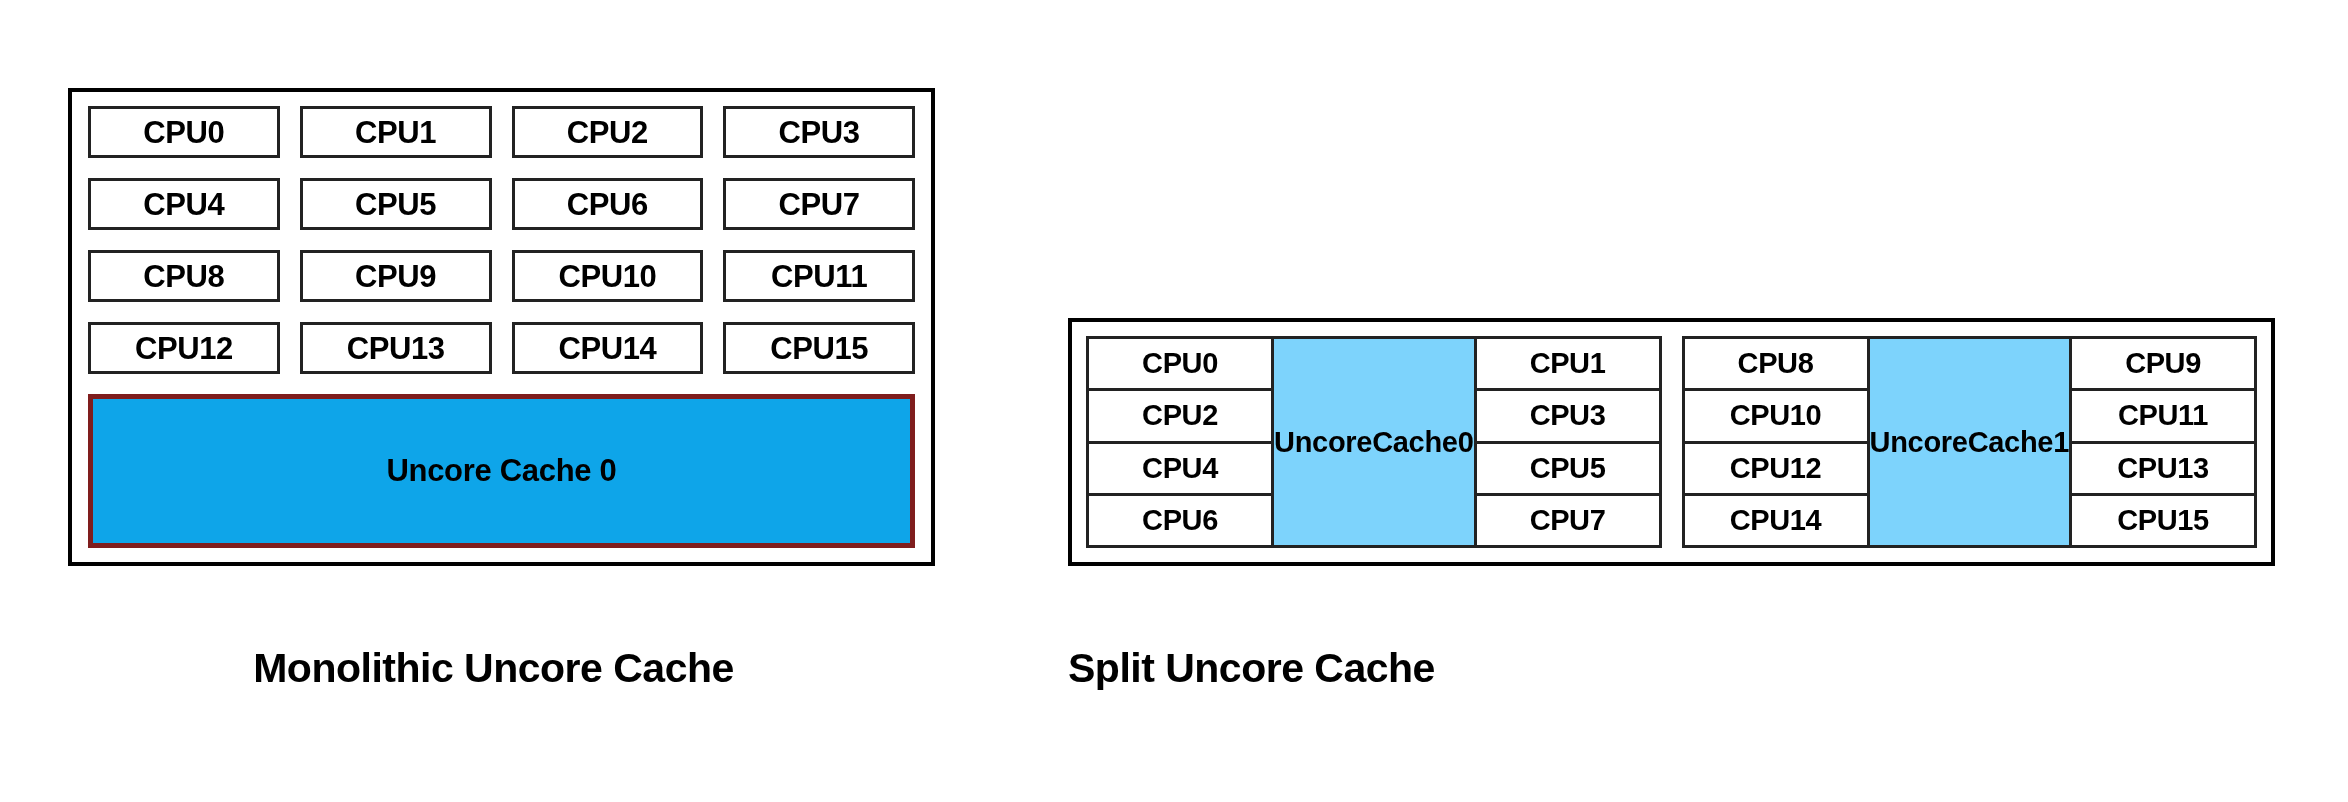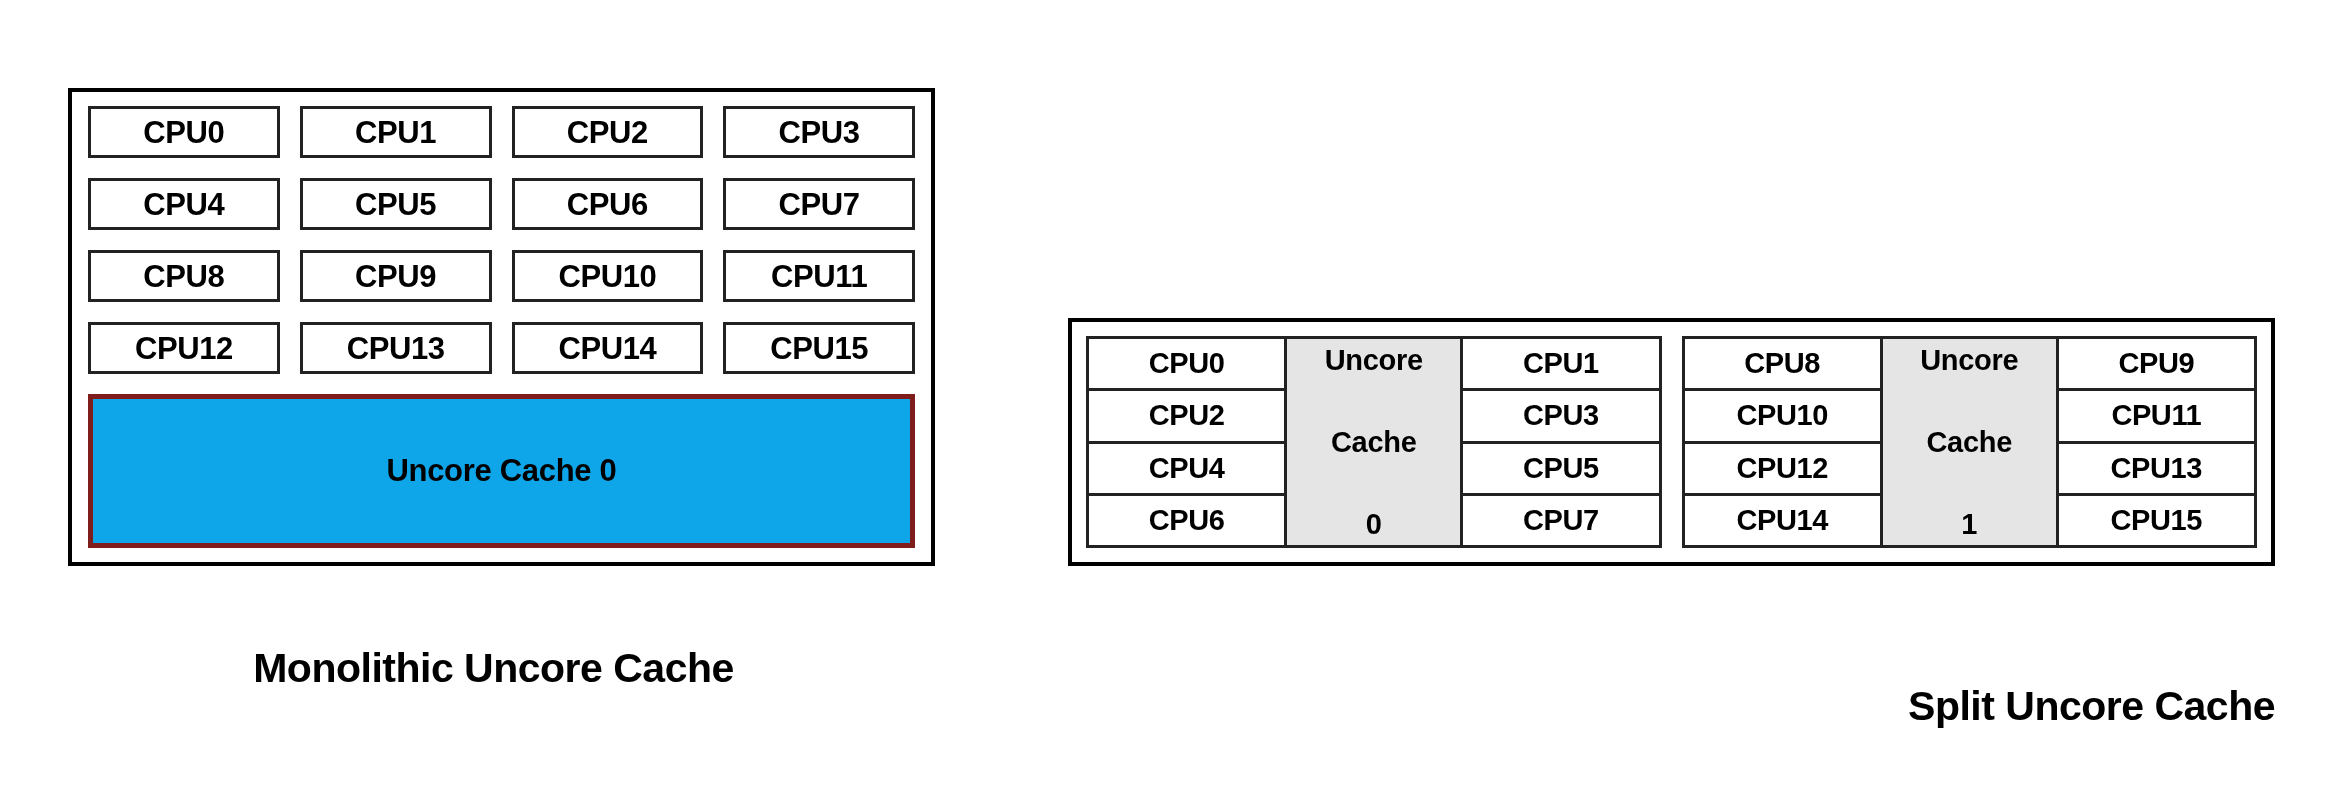--- a/index.html
+++ b/index.html
@@ -130,25 +130,25 @@
     color: #000000;
     border-bottom: 3px solid #222222;
     background: #ffffff;
     line-height: 1;
   }
   .split-cpu:last-child { border-bottom: none; }
 
   .split-cache {
     box-sizing: border-box;
     flex: 0.92 1 0;
-    background: #e5e5e5;
+    background: #7dd3fc;
     border-left: 3px solid #222222;
     border-right: 3px solid #222222;
     display: flex;
-    flex-direction: column;
+    flex-direction: row;
     align-items: center;
     justify-content: space-between;
     font-weight: bold;
     font-size: 29px;
     font-stretch: condensed;
     letter-spacing: -0.3px;
     color: #000000;
     line-height: 1.45;
   }
   .split-cache .cache-line { display: block; text-align: center; }
@@ -164,23 +164,23 @@
     white-space: nowrap;
   }
   #caption-monolithic {
     left: 60px;
     top: 645px;
     width: 867px;
     text-align: center;
   }
   #caption-split {
     left: 1068px;
-    top: 683px;
+    top: 645px;
     width: 1207px;
-    text-align: right;
+    text-align: left;
   }
 </style>
 </head>
 <body>
 
 <div class="figure" id="monolithic-figure">
   <div class="outer-box">
     <div id="mono-inner">
 
       <div class="cpu-grid">

